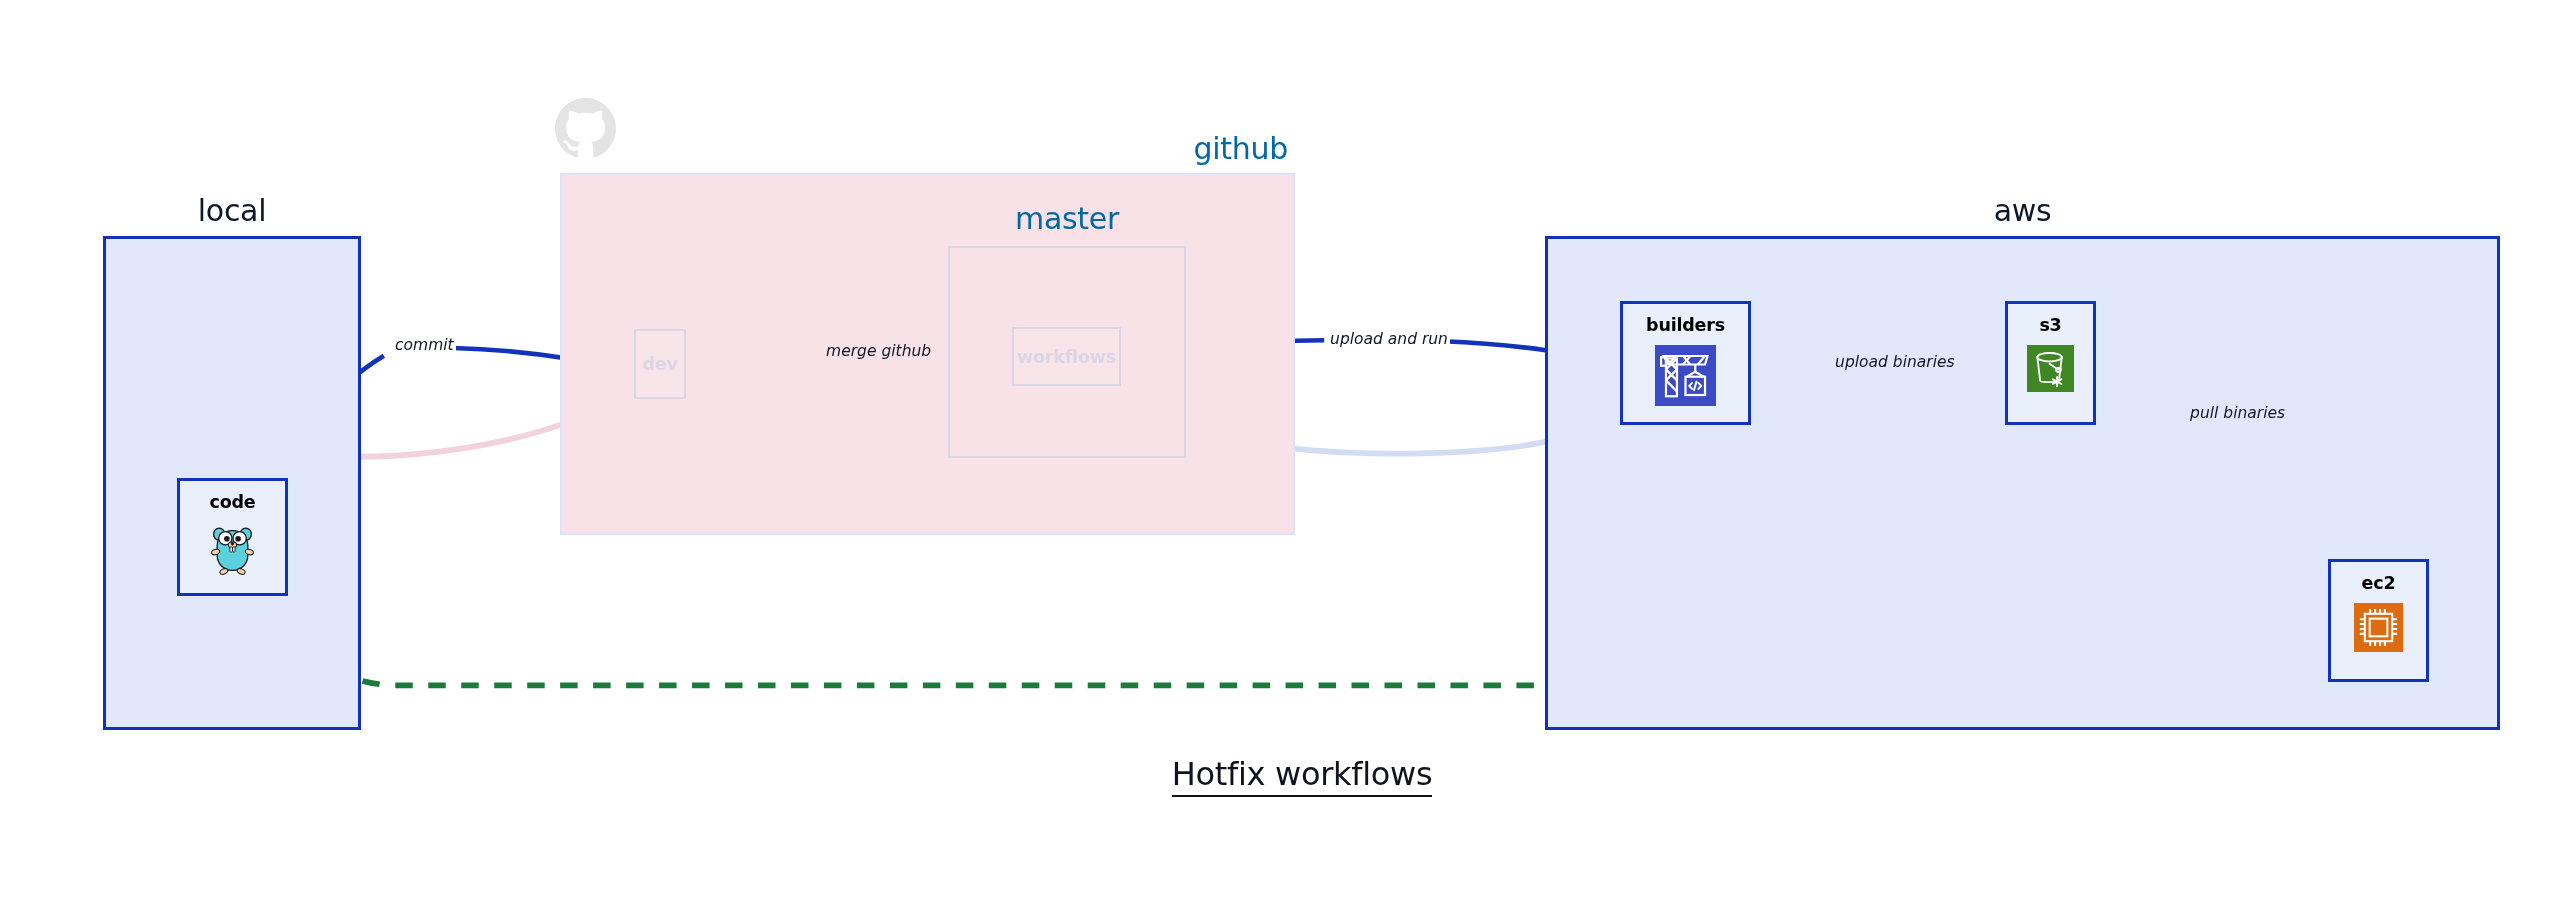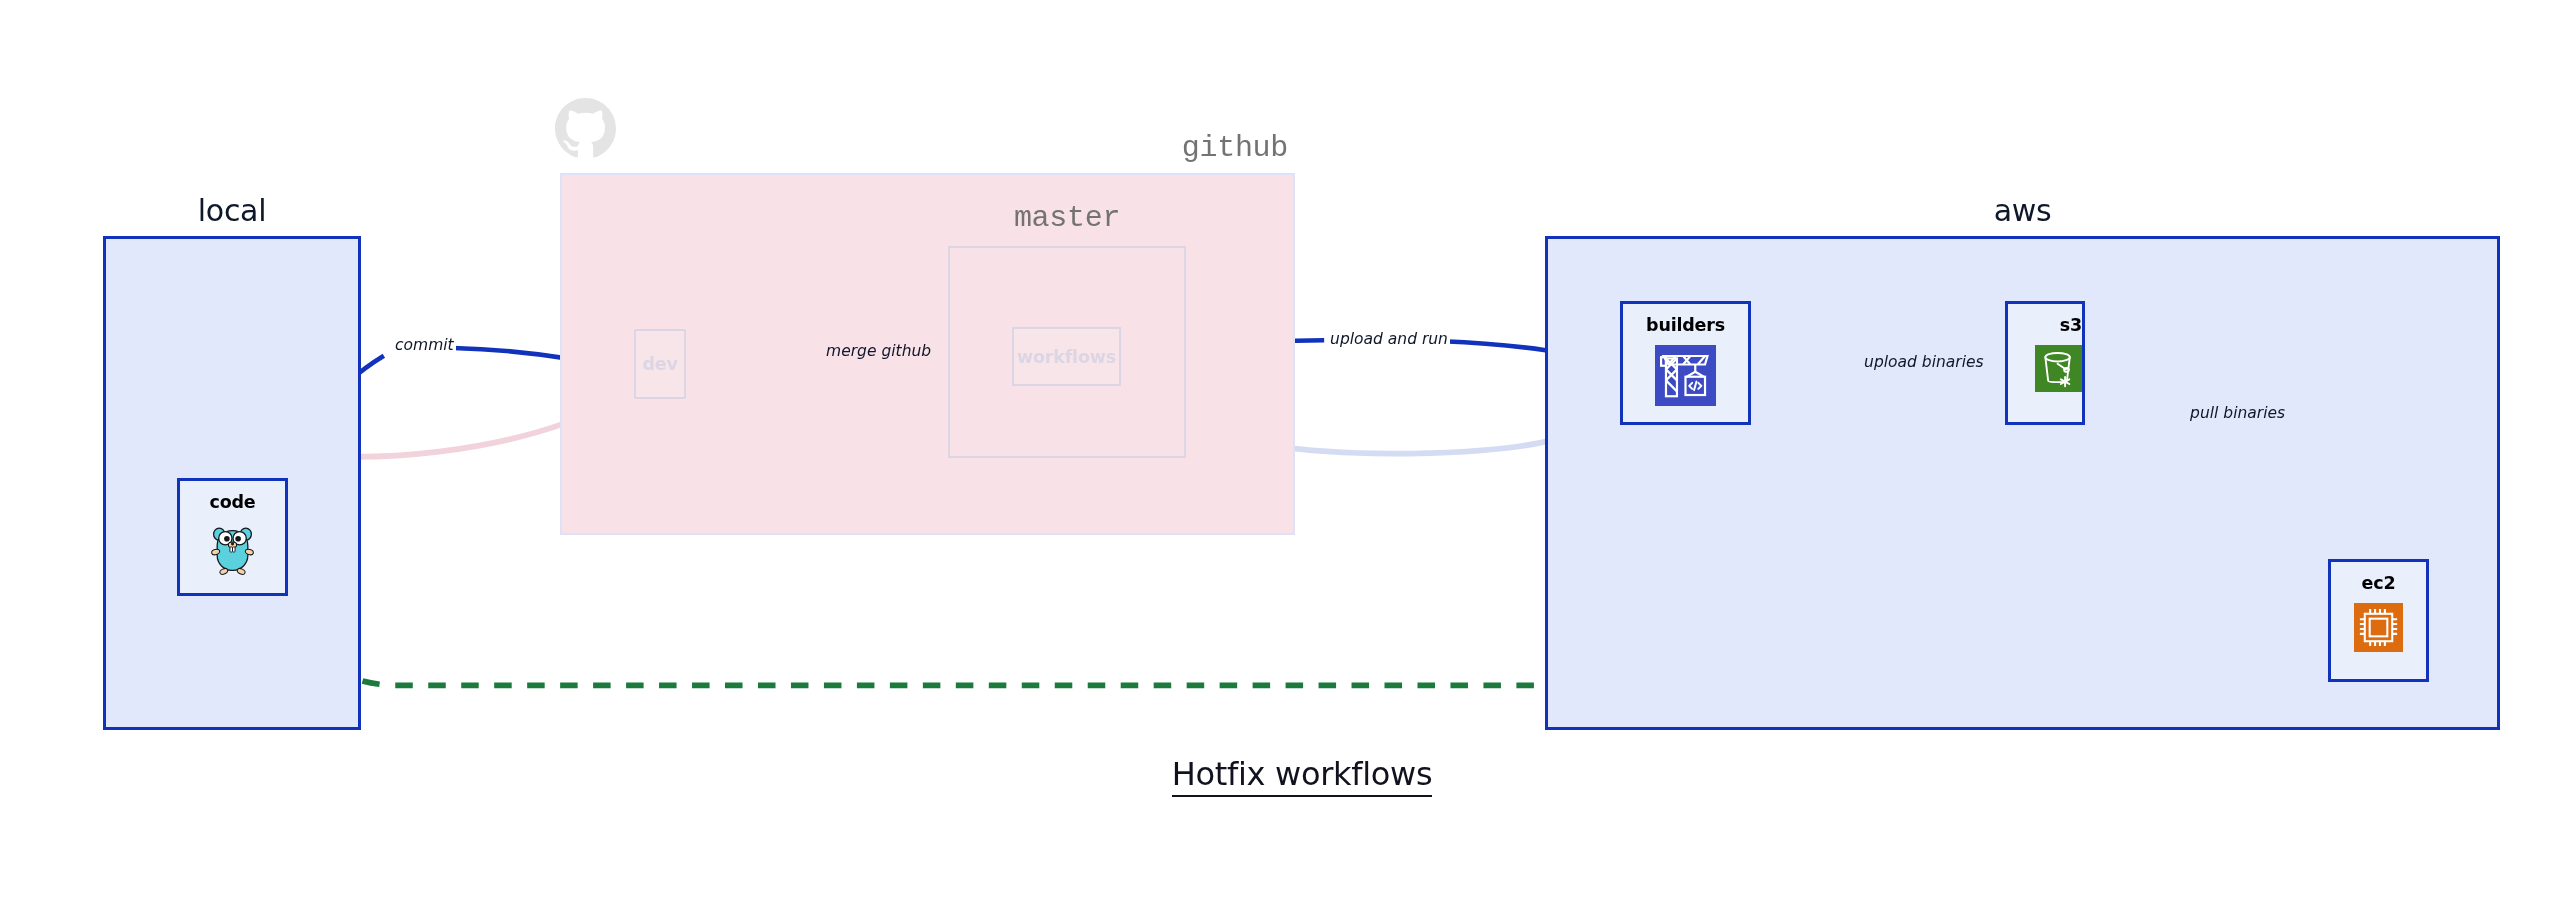--- a/index.html
+++ b/index.html
@@ -43,22 +43,21 @@
   }
 
   .group-title {
     position: absolute;
     font-size: 30px;
     color: #0f172a;
     white-space: nowrap;
     letter-spacing: -0.3px;
   }
   .group-title.faded {
-    color: #737373;
-    font-family: Liberation Mono, monospace;
+    color: #0369a1;
   }
 
   
   .node {
     position: absolute;
     box-sizing: border-box;
     background: #EAEFFC;
     border: 3.1px solid #1133BB;
     display: flex;
     flex-direction: column;
@@ -265,21 +264,21 @@
         </g>
         <g fill="none" stroke="#ffffff" stroke-width="3.2" stroke-linecap="round" stroke-linejoin="round">
           <path d="M61 62 L56 67 L61 72"></path>
           <path d="M71 62 L76 67 L71 72"></path>
           <path d="M68 60 L64 74"></path>
         </g>
       </svg>
     </div>
   </div>
 
-  <div class="node" style="left:2005px; top:301px; width:80px; height:124px;align-items:flex-end;">
+  <div class="node" style="left:2005px; top:301px; width:91px; height:124px;">
     <div class="node-label">s3</div>
     <div class="node-icon">
       <svg width="47" height="47" viewBox="0 0 100 100">
         <rect x="0" y="0" width="100" height="100" fill="#3F8624"></rect>
         <g fill="none" stroke="#ffffff" stroke-width="4" stroke-linecap="round" stroke-linejoin="round">
           <ellipse cx="48" cy="26" rx="26" ry="9"></ellipse>
           <path d="M22 26 L28 76 C28 80 68 80 68 76 L74 26"></path>
           <path d="M48 40 L66 52"></path>
           <ellipse cx="67" cy="53" rx="5" ry="4"></ellipse>
         </g>
@@ -308,21 +307,21 @@
       </svg>
     </div>
   </div>
 
   <div class="edge-label" style="left:393px; top:337px;">commit</div>
 
   <div class="edge-label on-pink" style="left:824px; top:343px;">merge github</div>
 
   <div class="edge-label" style="left:1328px; top:331px;">upload and run</div>
 
-  <div class="edge-label on-blue" style="left:1833px; top:354px;margin-left:29px;">upload binaries</div>
+  <div class="edge-label on-blue" style="left:1833px; top:354px;">upload binaries</div>
 
   <div class="edge-label on-blue" style="left:2188px; top:405px;">pull binaries</div>
 
   <div id="diagram-caption">
     <span>Hotfix workflows</span>
   </div>
 
 </div>
 
 

